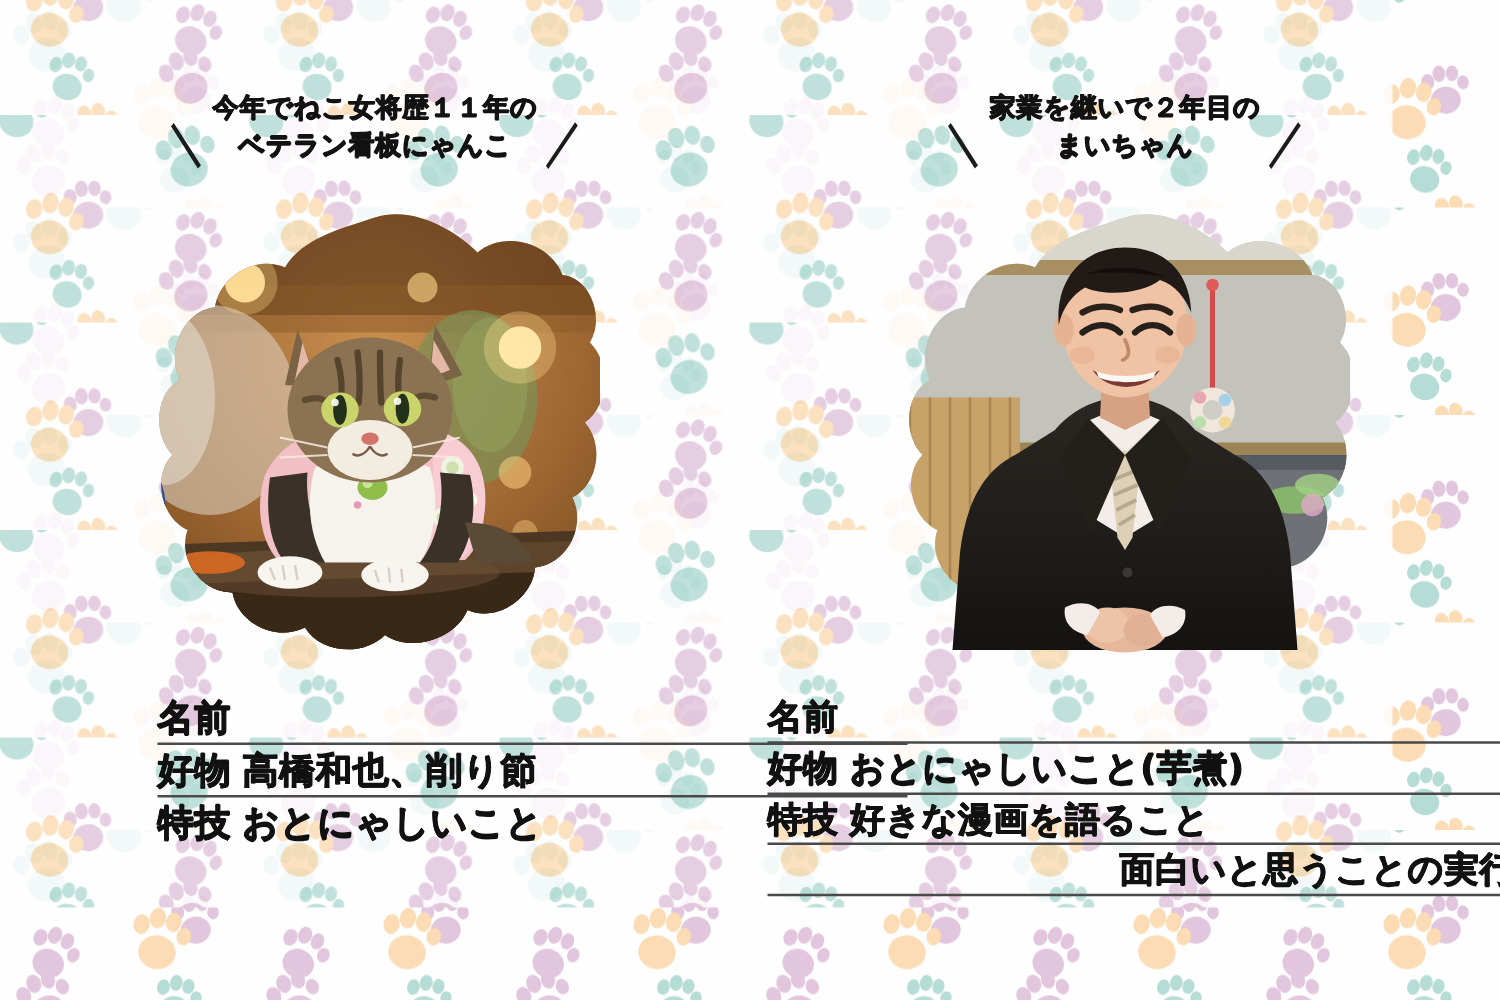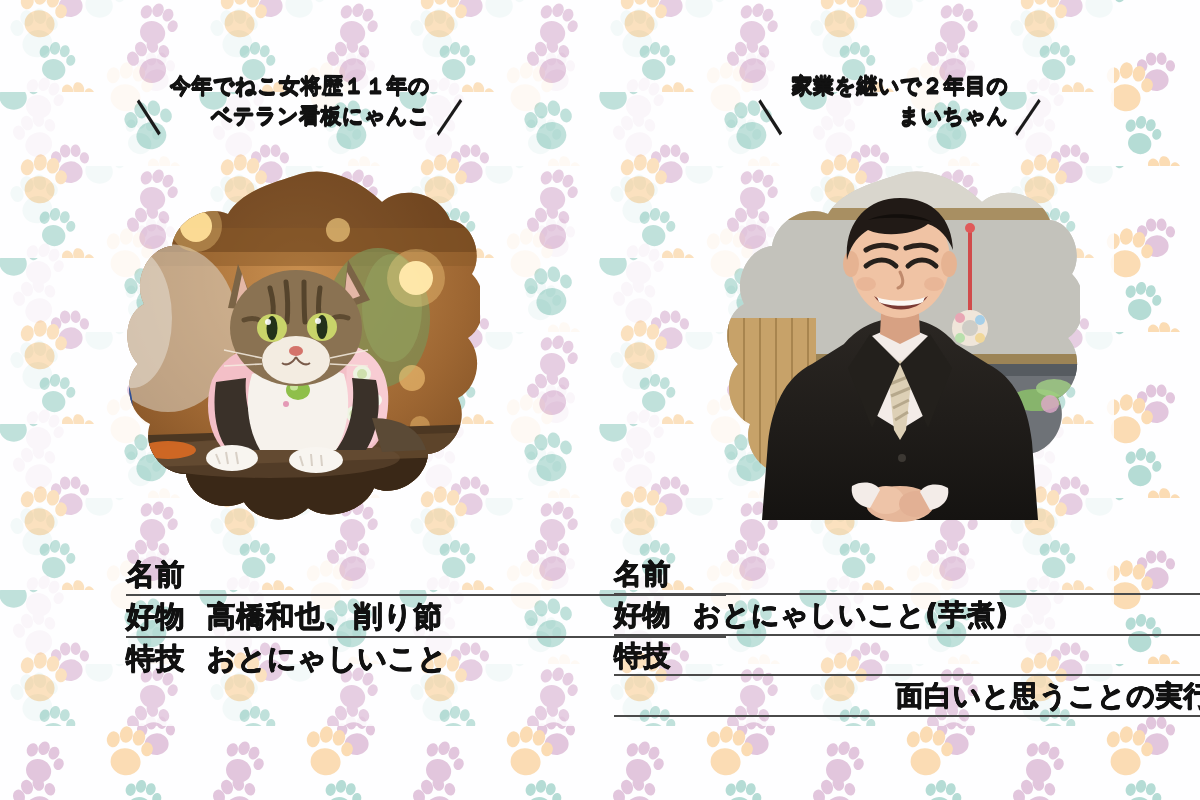--- a/index.html
+++ b/index.html
@@ -61,21 +61,21 @@
   .slash {
     font-weight: 700;
     font-size: 30px;
     line-height: 1;
     color: #1b1b1b;
     padding-bottom: 2px;
     transform: scaleY(1.35);
     font-family: "Liberation Sans", sans-serif;
   }
   .heading-text {
-    text-align: right;
+    text-align: center;
     color: #121212;
     font-weight: 700;
     font-size: 21px;
     line-height: 1.42;
     letter-spacing: 0.5px;
     white-space: pre-line;
     text-shadow:
       0.6px 0 0 #121212, -0.6px 0 0 #121212,
       0 0.6px 0 #121212, 0 -0.6px 0 #121212;
   }
@@ -102,21 +102,21 @@
     left: 0;
     width: 600px;
     color: #111111;
   }
   .facts.left-facts  { top: 556px; padding-left: 126px; }
   .facts.right-facts { top: 556px; padding-left: 14px; }
 
   .fact-row {
     display: flex;
     align-items: baseline;
-    gap: 22px;
+    gap: 9px;
     border-bottom: 2px solid #4a4a4a;
     padding-bottom: 1px;
     margin-bottom: 2px;
   }
   .fact-row.no-rule {
     border-bottom: none;
   }
   .fact-row.continuation {
     justify-content: flex-end;
     padding-right: 2px;
@@ -456,20 +456,21 @@
       <div class="facts right-facts">
         <div class="fact-row">
           <span class="fact-label">名前</span>
         </div>
         <div class="fact-row">
           <span class="fact-label">好物</span>
           <span class="fact-value">おとにゃしいこと(芋煮)</span>
         </div>
         <div class="fact-row">
           <span class="fact-label">特技</span>
+          <span class="fact-value">好きな漫画を語ること</span>
         </div>
         <div class="fact-row continuation">
           <span class="fact-value">面白いと思うことの実行</span>
         </div>
       </div>
     </div>
 
   </div>
 </div>
 

